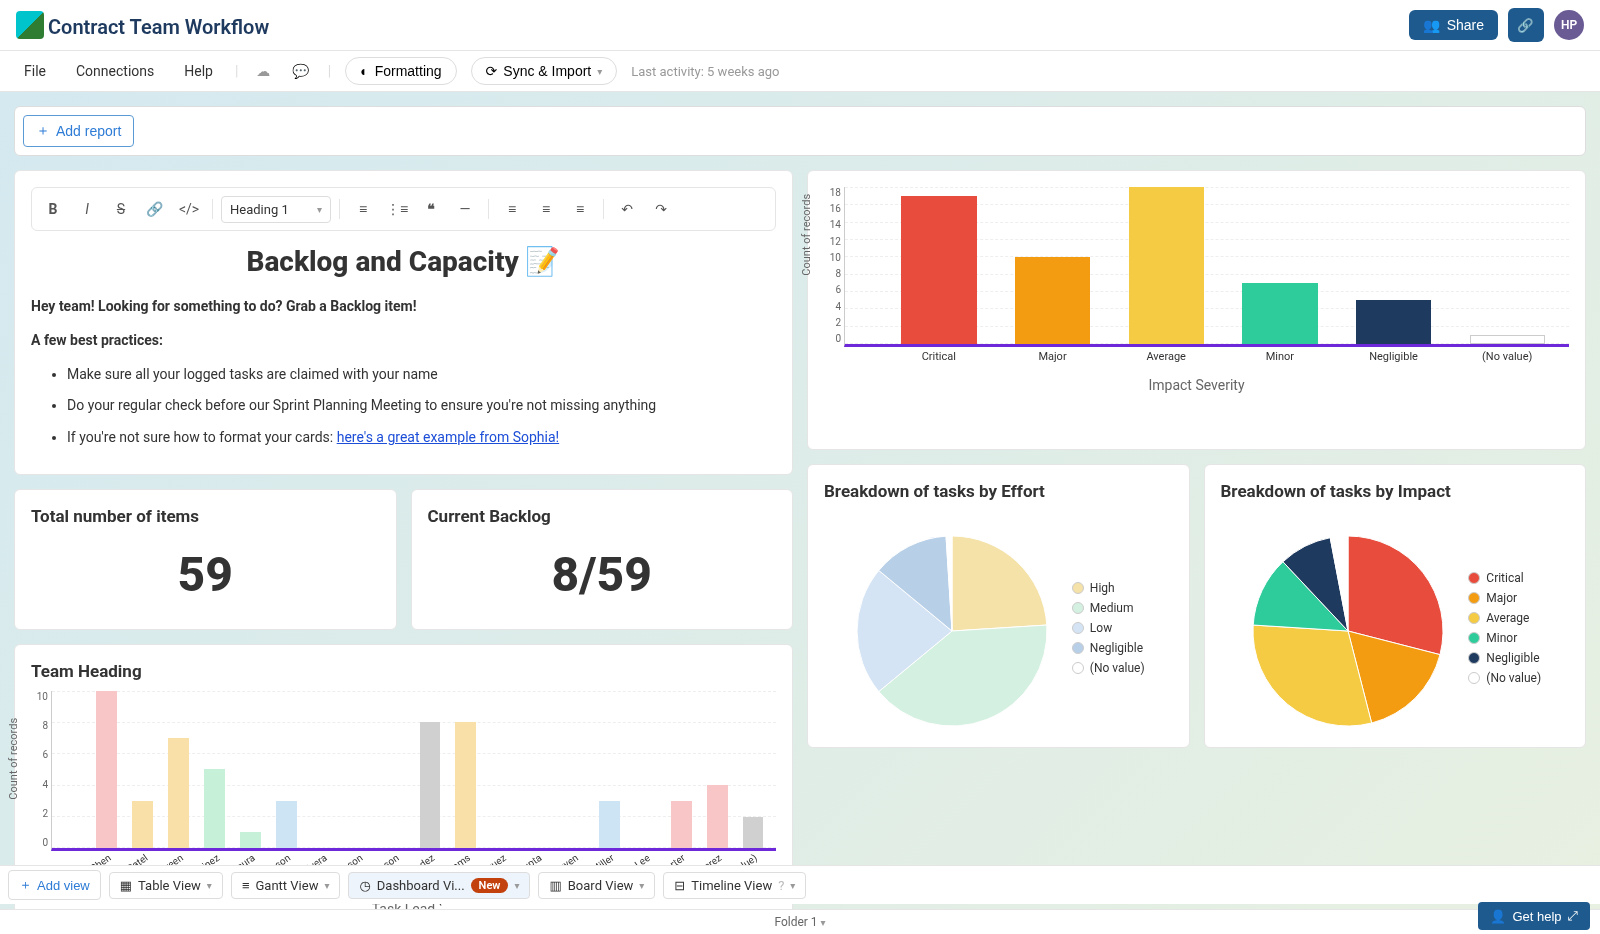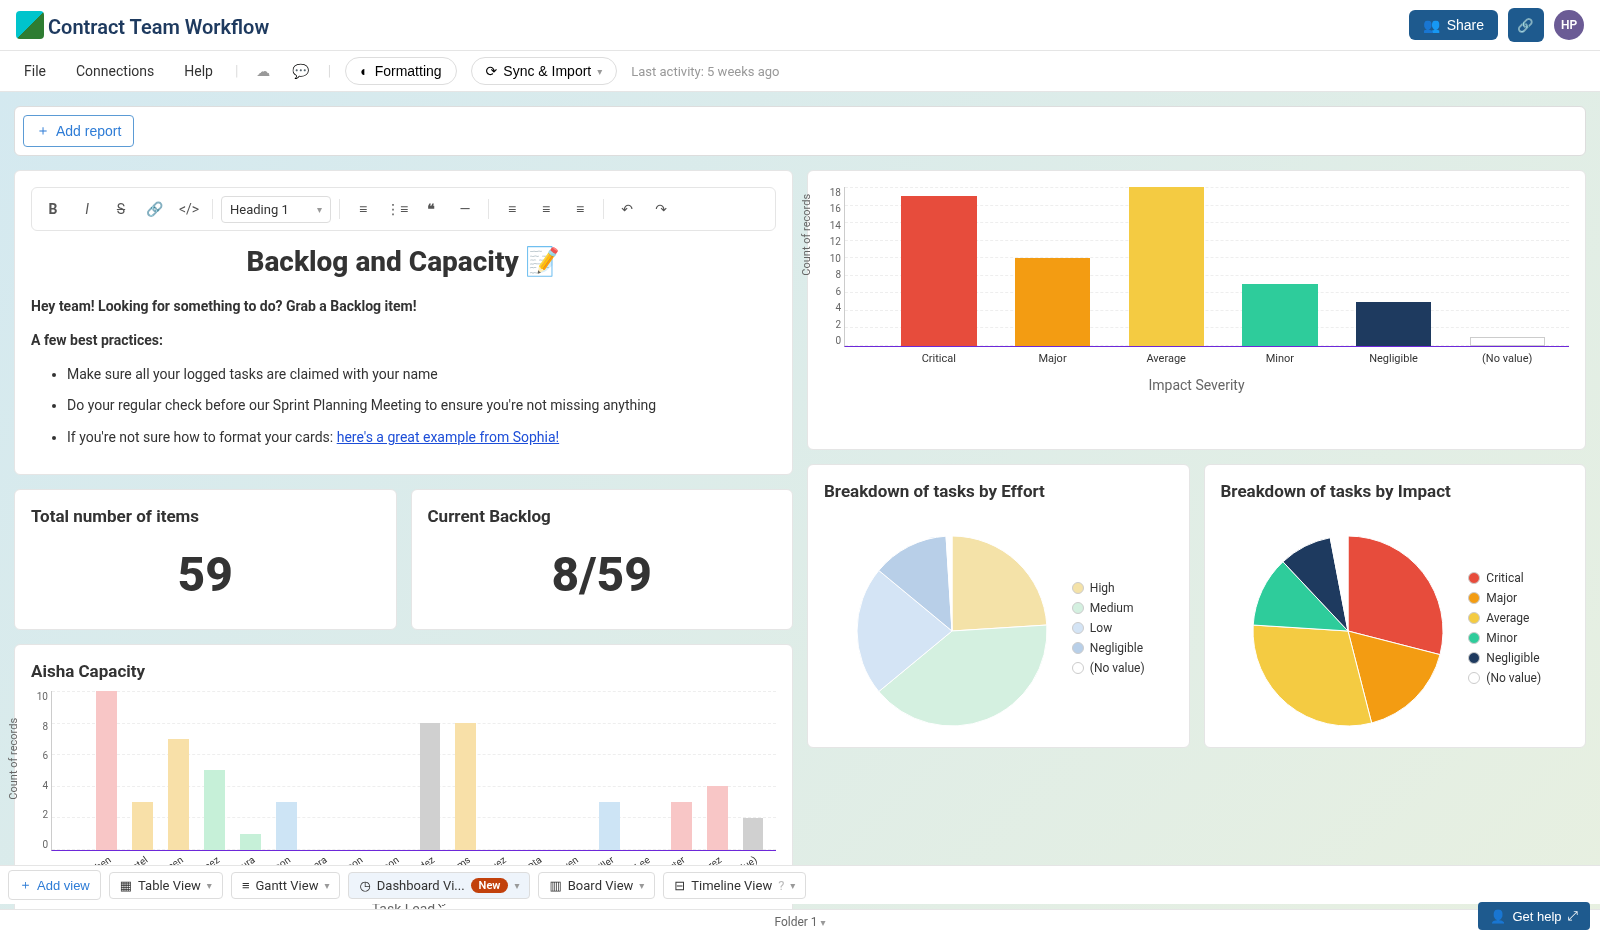--- a/index.html
+++ b/index.html
@@ -32,21 +32,21 @@
 .heading-select { border: 1px solid #ddd; border-radius: 4px; padding: 5px 8px; font-size: 13px; min-width: 110px; cursor: pointer; display: flex; justify-content: space-between; align-items: center; }
 .doc-title { font-size: 28px; font-weight: 800; text-align: center; margin: 10px 0 16px; }
 .doc-body { font-size: 14px; line-height: 1.7; margin-top: 17px; }
 .doc-body p { margin-bottom: 10px; }
 .doc-body ul { padding-left: 36px; }
 .doc-body li { margin-bottom: 8px; }
 .doc-link { color: #1d4ed8; cursor: pointer; text-decoration: underline; }
 .metric-row { display: grid; grid-template-columns: 1fr 1fr; gap: 14px; }
 .big-number { font-size: 48px; font-weight: 800; text-align: center; padding: 10px 0; }
 .chart-area { position: relative; }
-.bar-chart { display: flex; align-items: flex-end; height: 160px; gap: 6px; padding: 0 8px 0 40px; position: relative; border-left: 1px solid #ccc; border-bottom: 1px solid #6d28d9; margin-left: 20px; }
+.bar-chart { display: flex; align-items: flex-end; height: 160px; gap: 6px; padding: 0 8px 0 40px; position: relative; border-left: 1px solid #ccc; border-bottom: 3px solid #6d28d9; margin-left: 20px; }
 .bar-col { flex: 1; display: flex; flex-direction: column; align-items: center; height: 100%; justify-content: flex-end; }
 .bar-rect { width: 70%; border-radius: 0; }
 .bar-label { font-size: 11px; text-align: center; margin-top: 6px; position: absolute; top: 100%; }
 .y-axis-label { position: absolute; left: -18px; top: 50%; transform: rotate(-90deg) translateX(50%); transform-origin: left; font-size: 11px; color: #666; white-space: nowrap; }
 .x-axis-label { text-align: center; font-size: 14px; color: #666; margin-top: 30px; }
 .y-ticks { position: absolute; left: -30px; top: 0; bottom: 0; width: 26px; display: flex; flex-direction: column; justify-content: space-between; font-size: 10px; text-align: right; color: #666; }
 .gridlines { position: absolute; left: 0; right: 0; top: 0; bottom: 0; display: flex; flex-direction: column; justify-content: space-between; pointer-events: none; }
 .gridline { border-top: 1px dashed #eee; height: 0; }
 .capacity-chart .bar-col { flex: 1; }
 .capacity-chart .bar-label { font-size: 10px; transform: rotate(-35deg); transform-origin: top right; white-space: nowrap; width: auto; margin-top: 4px; }
@@ -170,21 +170,21 @@
           <div class="card-title">Total number of items</div>
           <div class="big-number">59</div>
         </div>
         <div class="card">
           <div class="card-title">Current Backlog</div>
           <div class="big-number">8/59</div>
         </div>
       </div>
 
       <div class="card">
-        <div class="card-title">Aisha Capacity</div>
+        <div class="card-title">Team Heading</div>
         <div class="chart-area" style="padding-bottom:60px;">
           <span class="y-axis-label">Count of records</span>
           <div class="bar-chart capacity-chart" id="capacity-chart">
             <div class="y-ticks" id="capacity-yticks">
                 <div>10</div>
                 <div>8</div>
                 <div>6</div>
                 <div>4</div>
                 <div>2</div>
                 <div>0</div>

